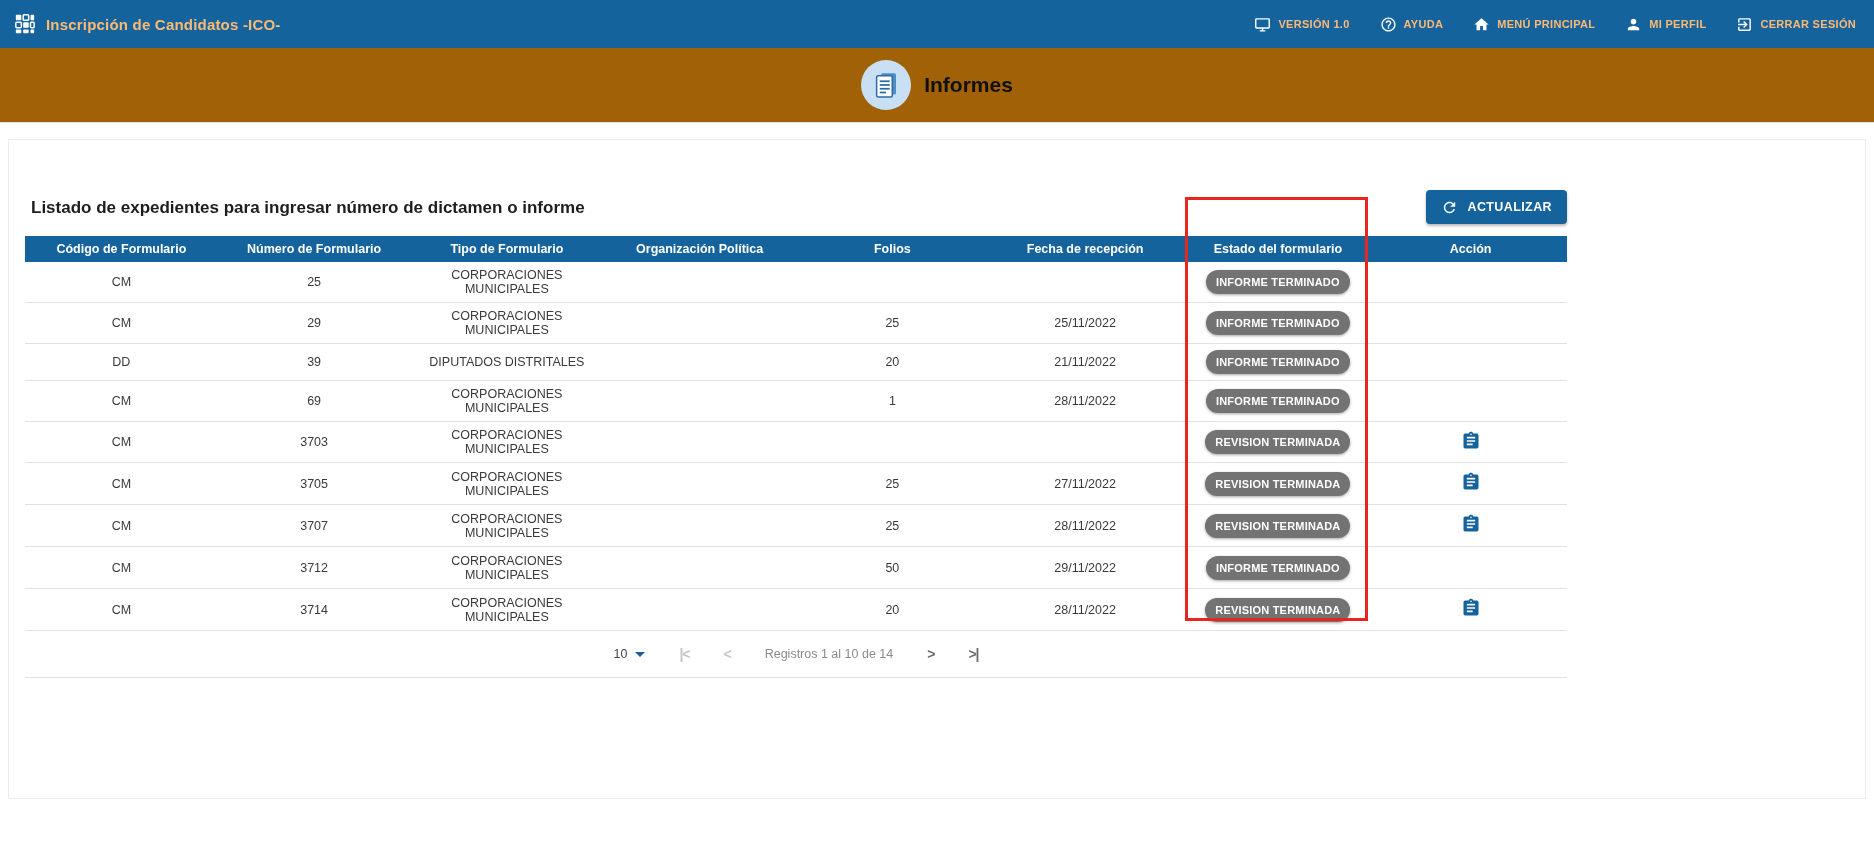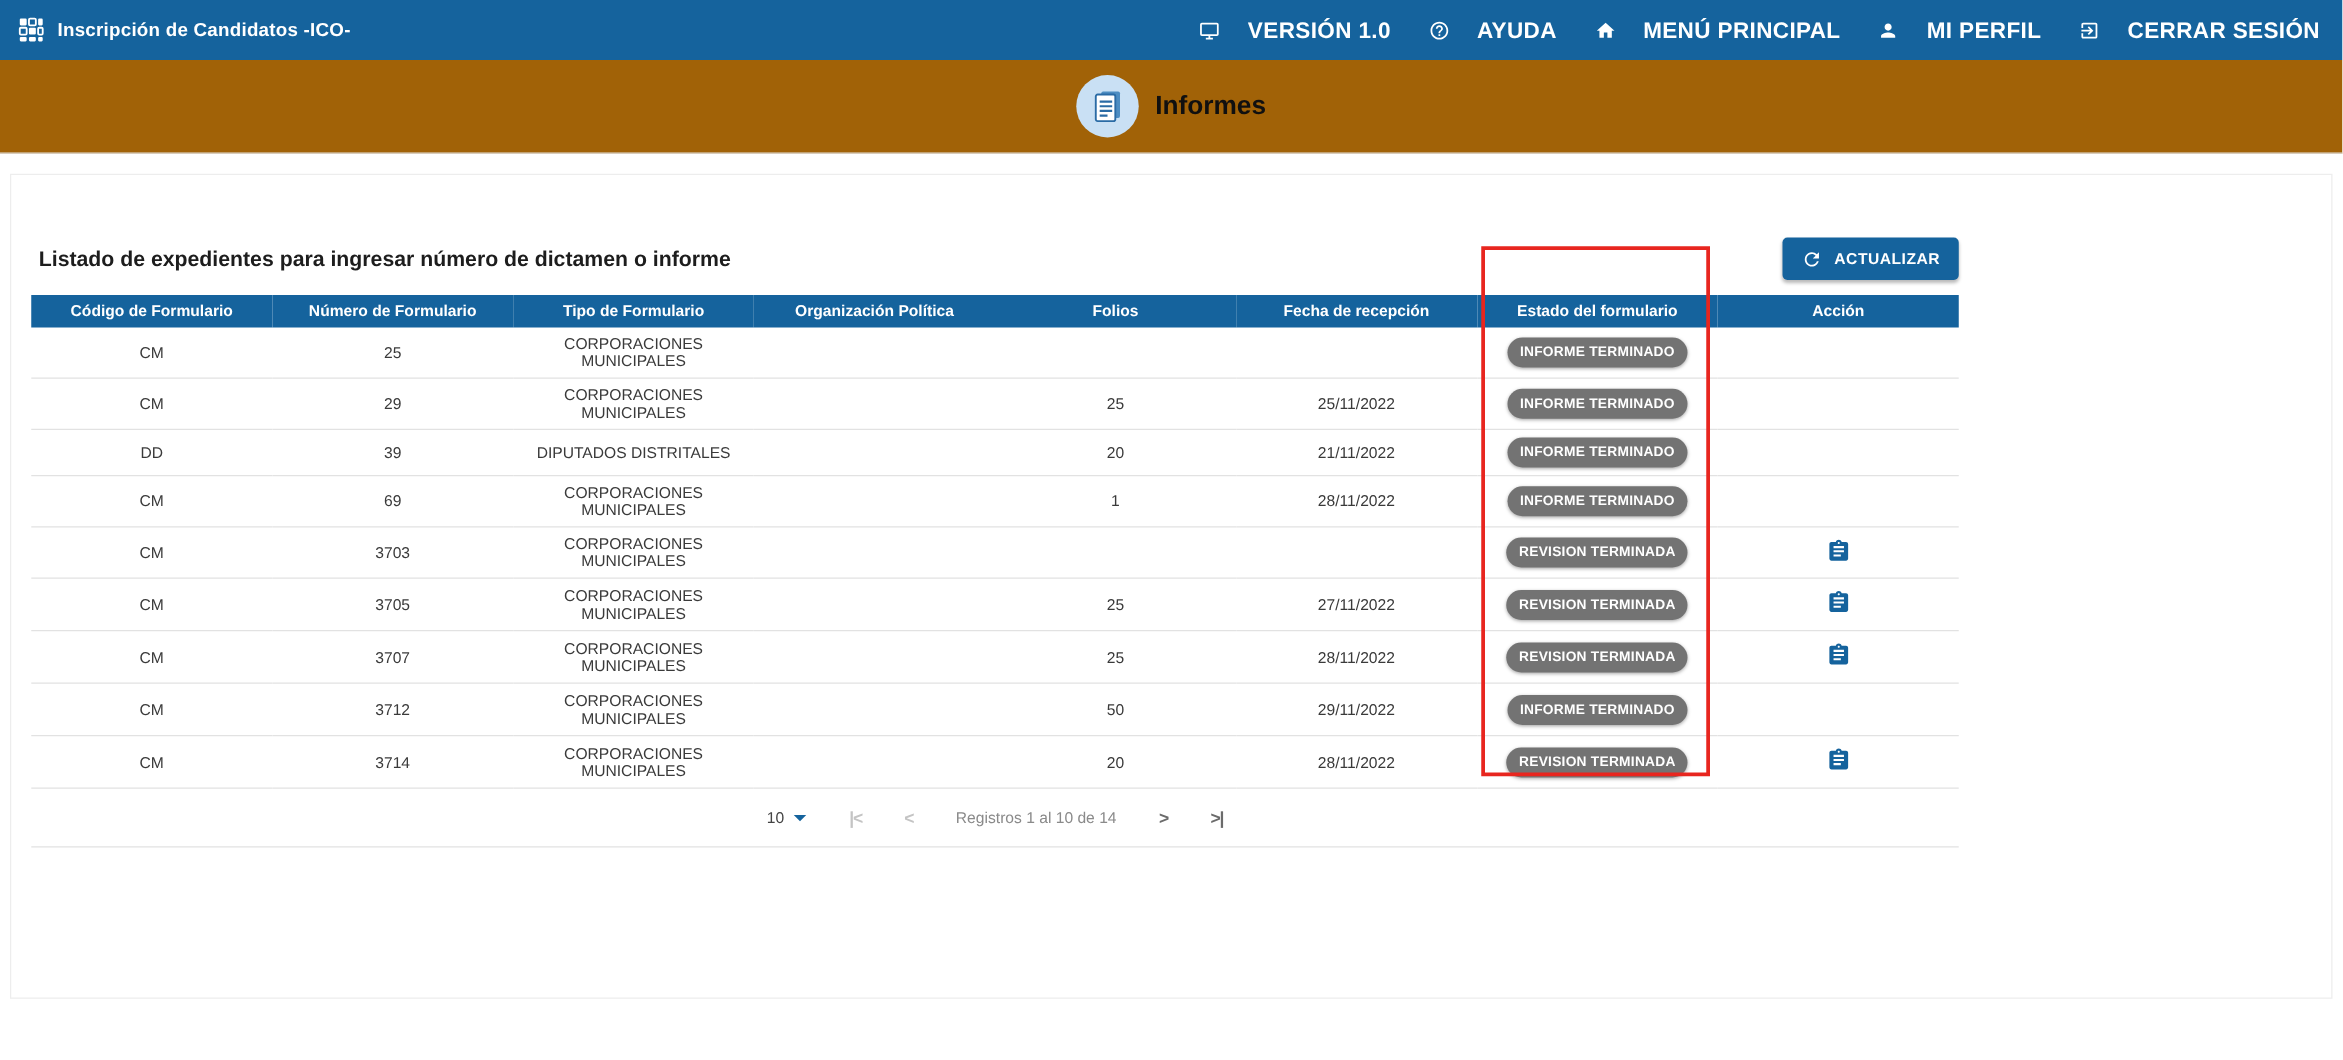--- a/index.html
+++ b/index.html
@@ -1,25 +1,25 @@
 <!DOCTYPE html>
 <html><head>
 <meta charset="utf-8">
 <style>
   * { box-sizing: border-box; margin: 0; padding: 0; }
   html,body { width: 1874px; height: 848px; background: #fff; overflow: hidden;
     font-family: "Liberation Sans", sans-serif; position: relative; }
 
   
-  .topbar { height: 48px; background: #15639d; color: #ffffff; display: flex;
+  .topbar { height: 48px; background: #15639d; color: #fdba74; display: flex;
     align-items: center; justify-content: space-between; padding: 0 14px; }
   .topbar-left { display: flex; align-items: center; gap: 10px; }
   .app-title { font-size: 15px; font-weight: bold; letter-spacing: .2px; }
   .topbar-nav { display: flex; align-items: center; gap: 30px; padding-right: 4px; }
-  .topbar-item { display: flex; align-items: center; gap: 22px; font-size: 18px;
+  .topbar-item { display: flex; align-items: center; gap: 7px; font-size: 11px;
     font-weight: bold; letter-spacing: .3px; cursor: pointer; white-space: nowrap; }
   .topbar-item svg { display: block; }
 
   
   .page-header { height: 75px; display: flex; align-items: center; justify-content: center;
     gap: 13px; border-bottom: 1px solid #e2e2e2; background: #a16207; }
   .icon-circle { width: 50px; height: 50px; border-radius: 50%; background: #c9e0f4;
     display: flex; align-items: center; justify-content: center; }
   .page-title { font-size: 21px; font-weight: bold; color: #101010; }
 

